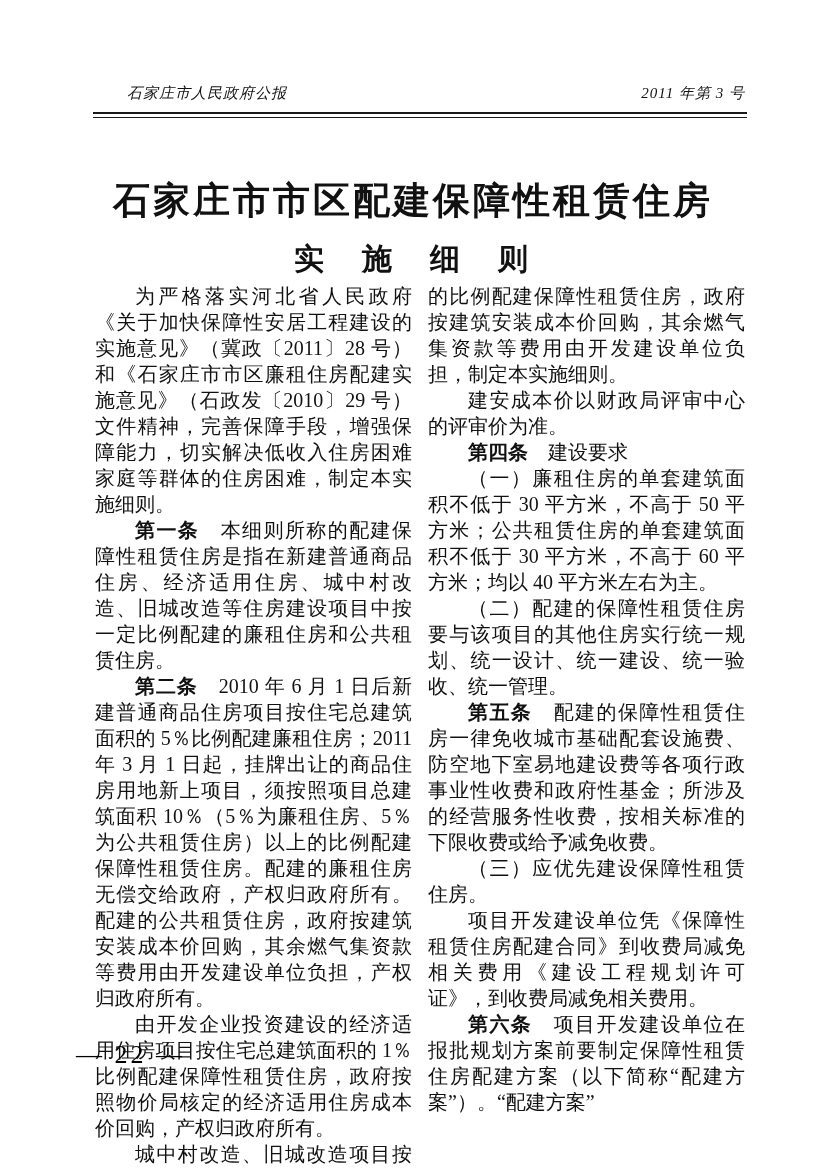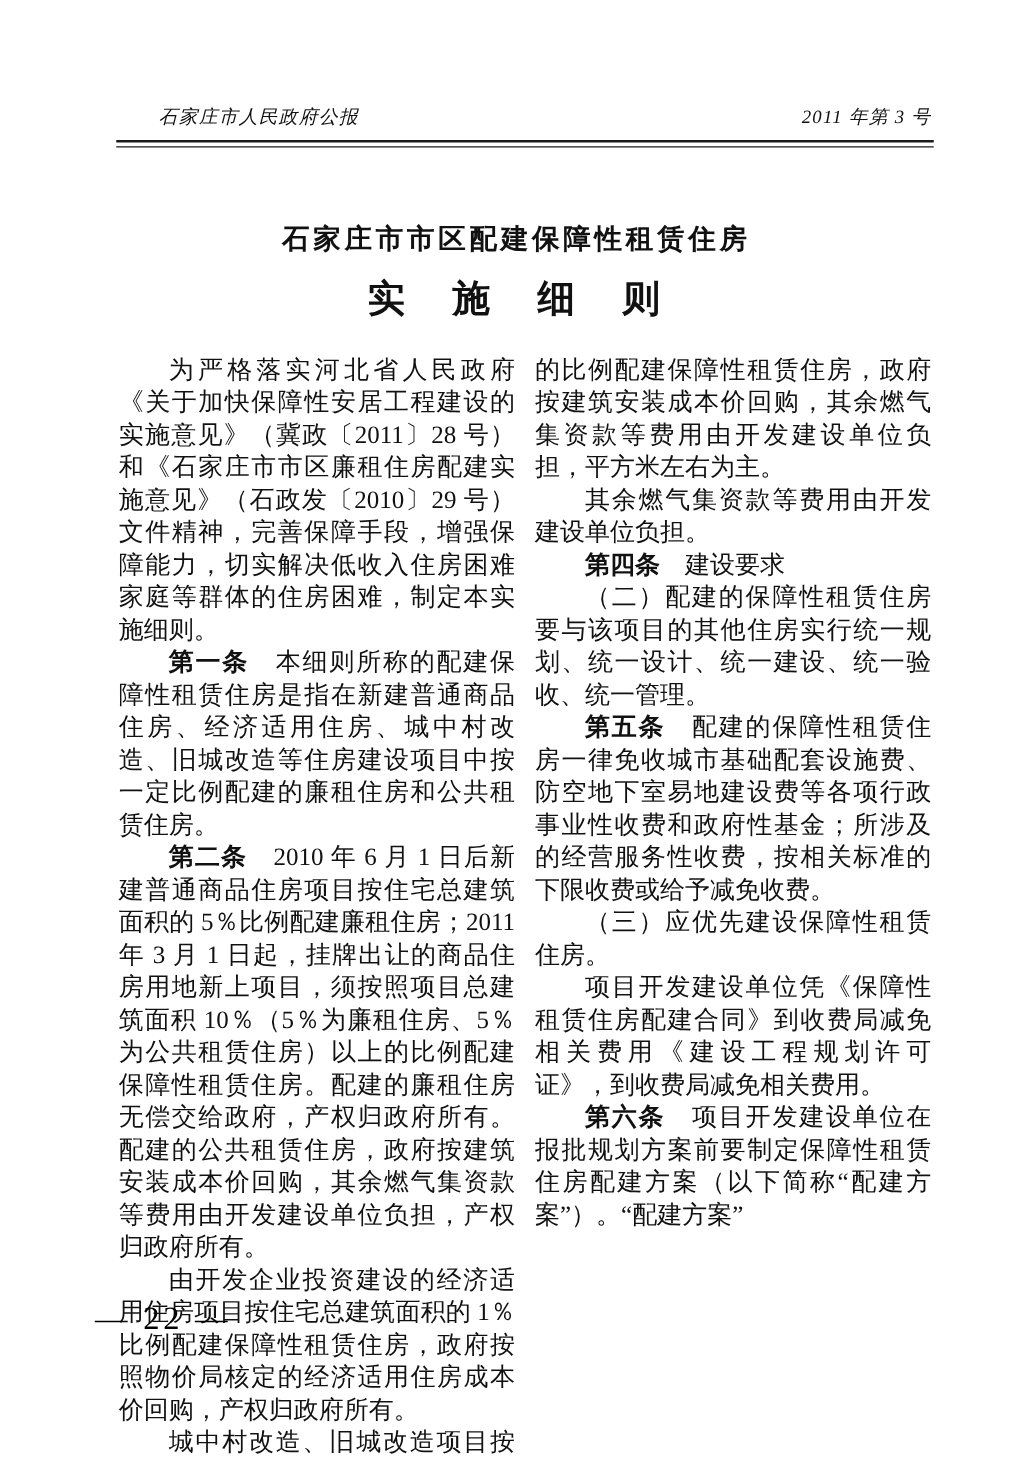--- a/index.html
+++ b/index.html
@@ -24,21 +24,21 @@
     margin-left: 32px;
   }
   .rule-thick { position: absolute; top: 112px; left: 93px; right: 79px; height: 2px; background: #1a1a1a; }
   .rule-thin  { position: absolute; top: 117px; left: 93px; right: 79px; height: 1px; background: #1a1a1a; }
   .doc-title {
     position: absolute;
     top: 176px; left: 0; width: 100%;
     text-align: center;
     font-weight: bold;
   }
-  .doc-title .line1 { font-size: 22px; letter-spacing: 3px; }
+  .doc-title .line1 { font-size: 37px; letter-spacing: 3px; }
   .doc-title .line2 { font-size: 30px; margin-top: 13px; letter-spacing: 4px; }
   .body-columns {
     position: absolute;
     top: 283px; left: 95px;
     width: 650px;
     display: flex;
     gap: 16px;
   }
   .column {
     width: 317px;
@@ -78,23 +78,24 @@
 
   <div class="body-columns">
     <div class="column">
         <p class="para">为严格落实河北省人民政府《关于加快保障性安居工程建设的实施意见》（冀政〔2011〕28 号）和《石家庄市市区廉租住房配建实施意见》（石政发〔2010〕29 号）文件精神，完善保障手段，增强保障能力，切实解决低收入住房困难家庭等群体的住房困难，制定本实施细则。</p>
         <p class="para"><span class="article-number">第一条</span>　本细则所称的配建保障性租赁住房是指在新建普通商品住房、经济适用住房、城中村改造、旧城改造等住房建设项目中按一定比例配建的廉租住房和公共租赁住房。</p>
         <p class="para"><span class="article-number">第二条</span>　2010 年 6 月 1 日后新建普通商品住房项目按住宅总建筑面积的 5％比例配建廉租住房；2011 年 3 月 1 日起，挂牌出让的商品住房用地新上项目，须按照项目总建筑面积 10％（5％为廉租住房、5％为公共租赁住房）以上的比例配建保障性租赁住房。配建的廉租住房无偿交给政府，产权归政府所有。配建的公共租赁住房，政府按建筑安装成本价回购，其余燃气集资款等费用由开发建设单位负担，产权归政府所有。</p>
         <p class="para">由开发企业投资建设的经济适用住房项目按住宅总建筑面积的 1％比例配建保障性租赁住房，政府按照物价局核定的经济适用住房成本价回购，产权归政府所有。</p>
         <p class="para">城中村改造、旧城改造项目按规划住宅总建筑面积扣除回迁安置面积后按 5％</p>
       </div>
     <div class="column">
-        <p class="para no-indent">的比例配建保障性租赁住房，政府按建筑安装成本价回购，其余燃气集资款等费用由开发建设单位负担，平方米左右为主。</p>
-        <p class="para">其余燃气集资款等费用由开发建设单位负担。</p>
+        <p class="para no-indent">的比例配建保障性租赁住房，政府按建筑安装成本价回购，其余燃气集资款等费用由开发建设单位负担，制定本实施细则。</p>
+        <p class="para">建安成本价以财政局评审中心的评审价为准。</p>
         <p class="para"><span class="article-number">第四条</span>　建设要求</p>
+        <p class="para">（一）廉租住房的单套建筑面积不低于 30 平方米，不高于 50 平方米；公共租赁住房的单套建筑面积不低于 30 平方米，不高于 60 平方米；均以 40 平方米左右为主。</p>
         <p class="para">（二）配建的保障性租赁住房要与该项目的其他住房实行统一规划、统一设计、统一建设、统一验收、统一管理。</p>
         <p class="para"><span class="article-number">第五条</span>　配建的保障性租赁住房一律免收城市基础配套设施费、防空地下室易地建设费等各项行政事业性收费和政府性基金；所涉及的经营服务性收费，按相关标准的下限收费或给予减免收费。</p>
         <p class="para">（三）应优先建设保障性租赁住房。</p>
         <p class="para">项目开发建设单位凭《保障性租赁住房配建合同》到收费局减免相关费用《建设工程规划许可证》，到收费局减免相关费用。</p>
         <p class="para"><span class="article-number">第六条</span>　项目开发建设单位在报批规划方案前要制定保障性租赁住房配建方案（以下简称“配建方案”）。“配建方案”</p>
       </div>
   </div>
 
   <div class="page-footer">— 22 —</div>
 

